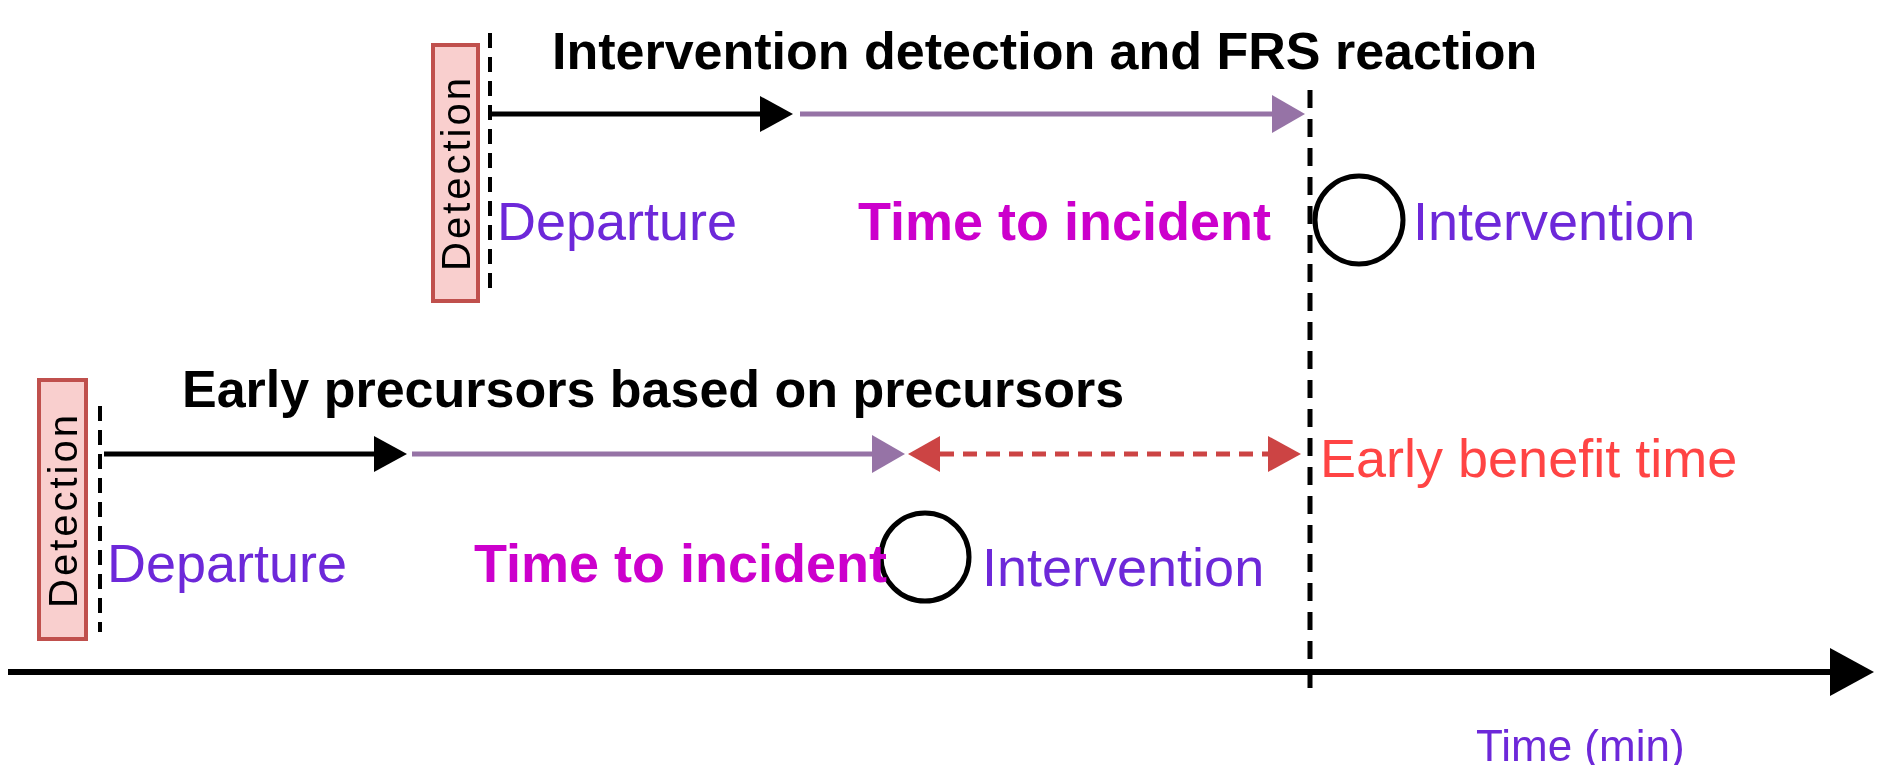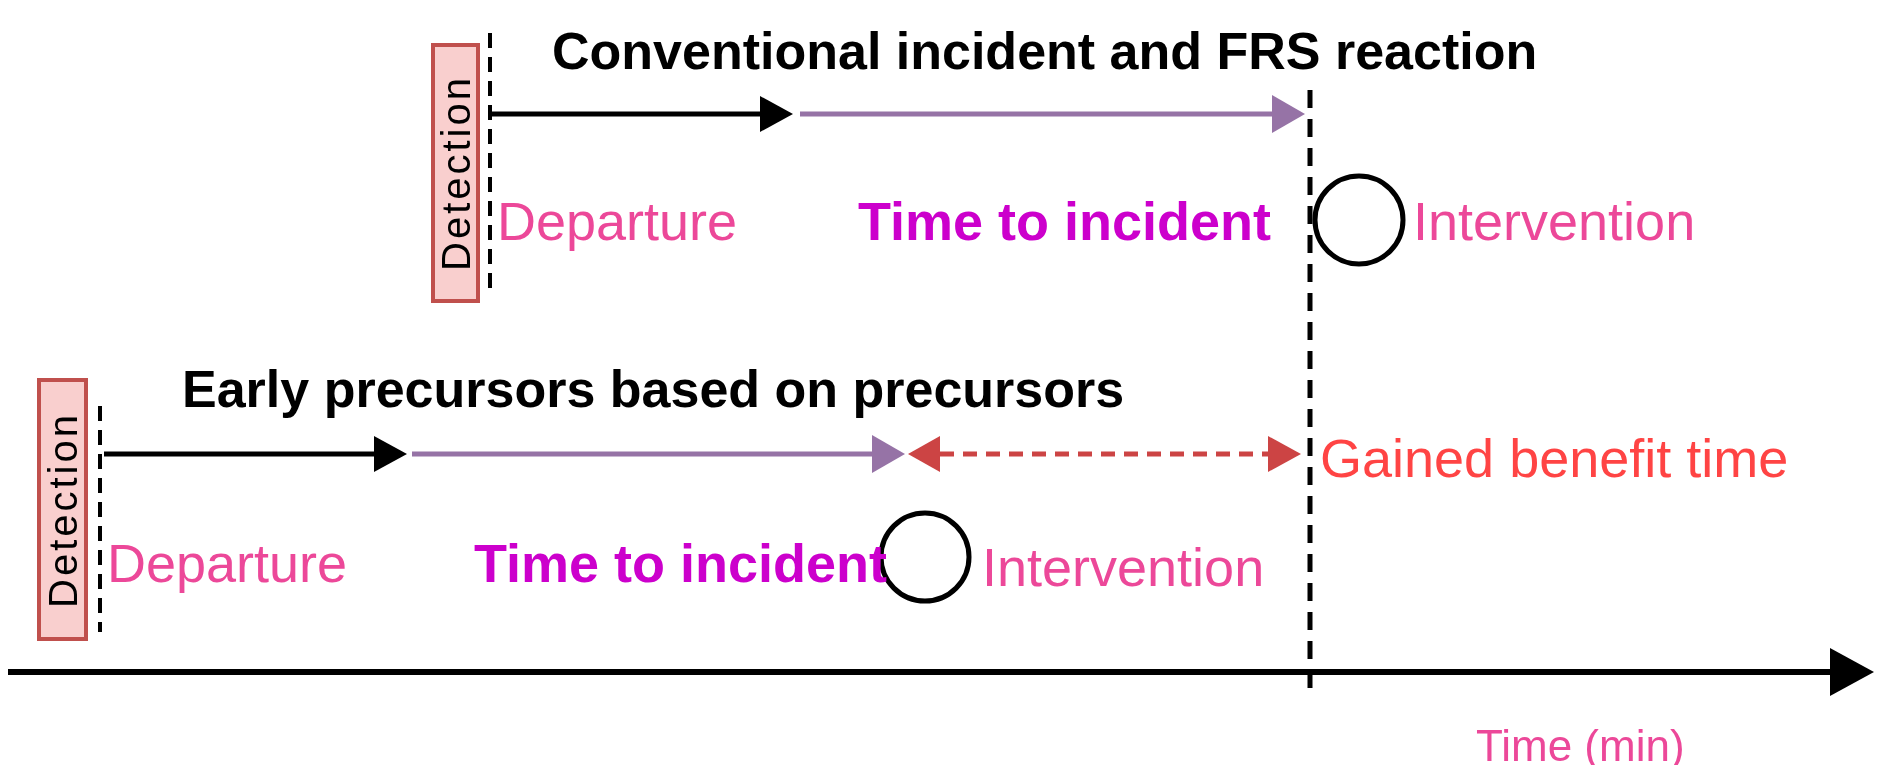--- a/index.html
+++ b/index.html
@@ -19,21 +19,21 @@
   .fill-black    { fill: var(--diagram_black, #000000); }
   .fill-purple   { fill: var(--purple_arrow, #9673a6); }
   .fill-red      { fill: var(--red_dashed_arrow, #cc4444); }
   .node-circle   { fill: #ffffff; stroke: var(--diagram_black, #000000); stroke-width: 5; }
 
   .label {
     position: absolute;
     white-space: nowrap;
     font-size: 54px;
     line-height: 1.0;
-    color: #ec4899;
+    color: #6d28d9;
   }
   .title {
     position: absolute;
     white-space: nowrap;
     font-size: 52px;
     line-height: 1.0;
     font-weight: bold;
     color: #000000;
   }
   .magenta { color: var(--magenta_text, #cc00cc); font-weight: bold; }
@@ -91,37 +91,37 @@
     <polygon points="1830,648 1874,672 1830,696" class="fill-black"></polygon>
 
     <circle cx="1359" cy="220" r="44" class="node-circle"></circle>
     <circle cx="925" cy="557" r="44" class="node-circle"></circle>
   </svg>
 
   <div class="detection-box" style="left:431px; top:43px; width:49px; height:260px;">
     <span class="vtext">Detection</span>
   </div>
 
-  <div class="title" style="left:552px; top:25px;">Conventional incident and FRS reaction</div>
+  <div class="title" style="left:552px; top:25px;">Intervention detection and FRS reaction</div>
 
   <div class="label" style="left:497px; top:194px;">Departure</div>
 
   <div class="label magenta" style="left:858px; top:194px;">Time to incident</div>
 
   <div class="label" style="left:1413px; top:194px;">Intervention</div>
 
   <div class="detection-box" style="left:37px; top:378px; width:51px; height:263px;">
     <span class="vtext">Detection</span>
   </div>
 
   <div class="title" style="left:182px; top:363px;">Early precursors based on precursors</div>
 
   <div class="label" style="left:107px; top:536px;">Departure</div>
 
   <div class="label magenta" style="left:474px; top:536px;">Time to incident</div>
 
   <div class="label" style="left:982px; top:540px;">Intervention</div>
 
-  <div class="label gained" style="left:1320px; top:431px;">Gained benefit time</div>
+  <div class="label gained" style="left:1320px; top:431px;">Early benefit time</div>
 
   <div class="label axis-label" style="left:1476px; top:692px;">Time (min)</div>
 
 </div>
 
 </body></html>

